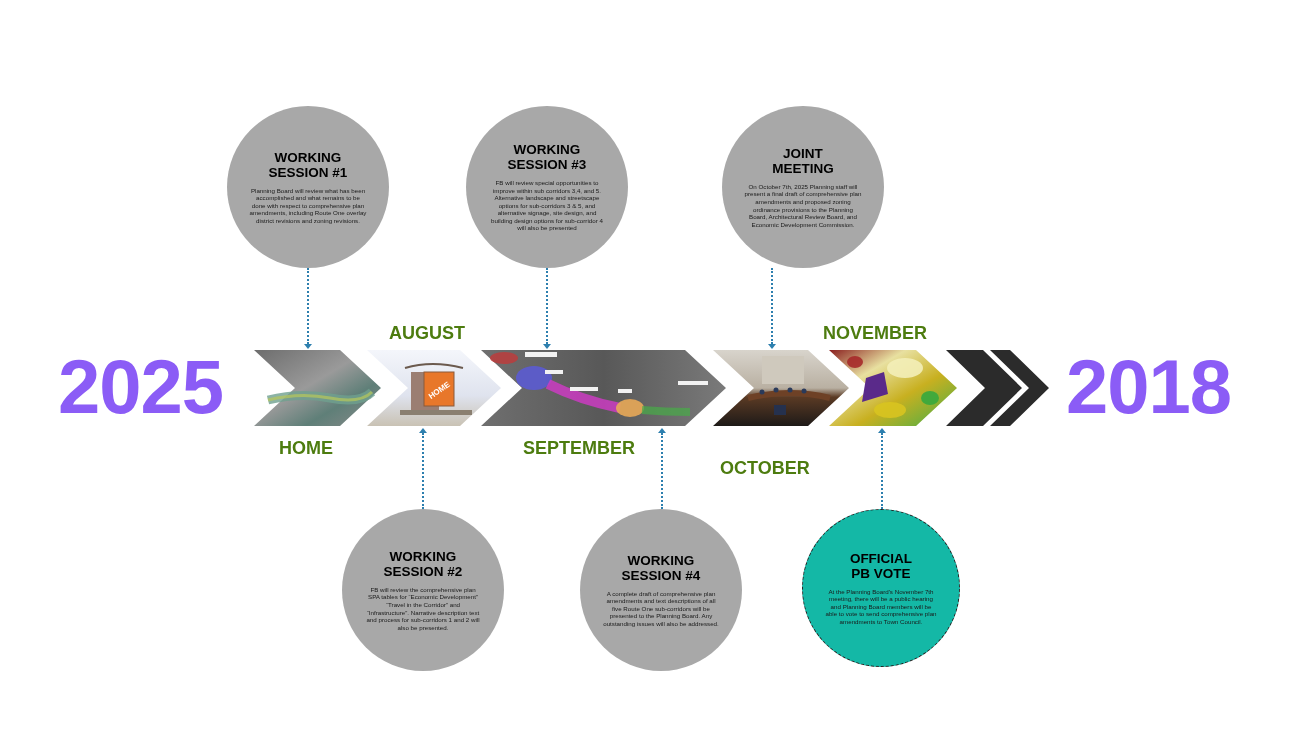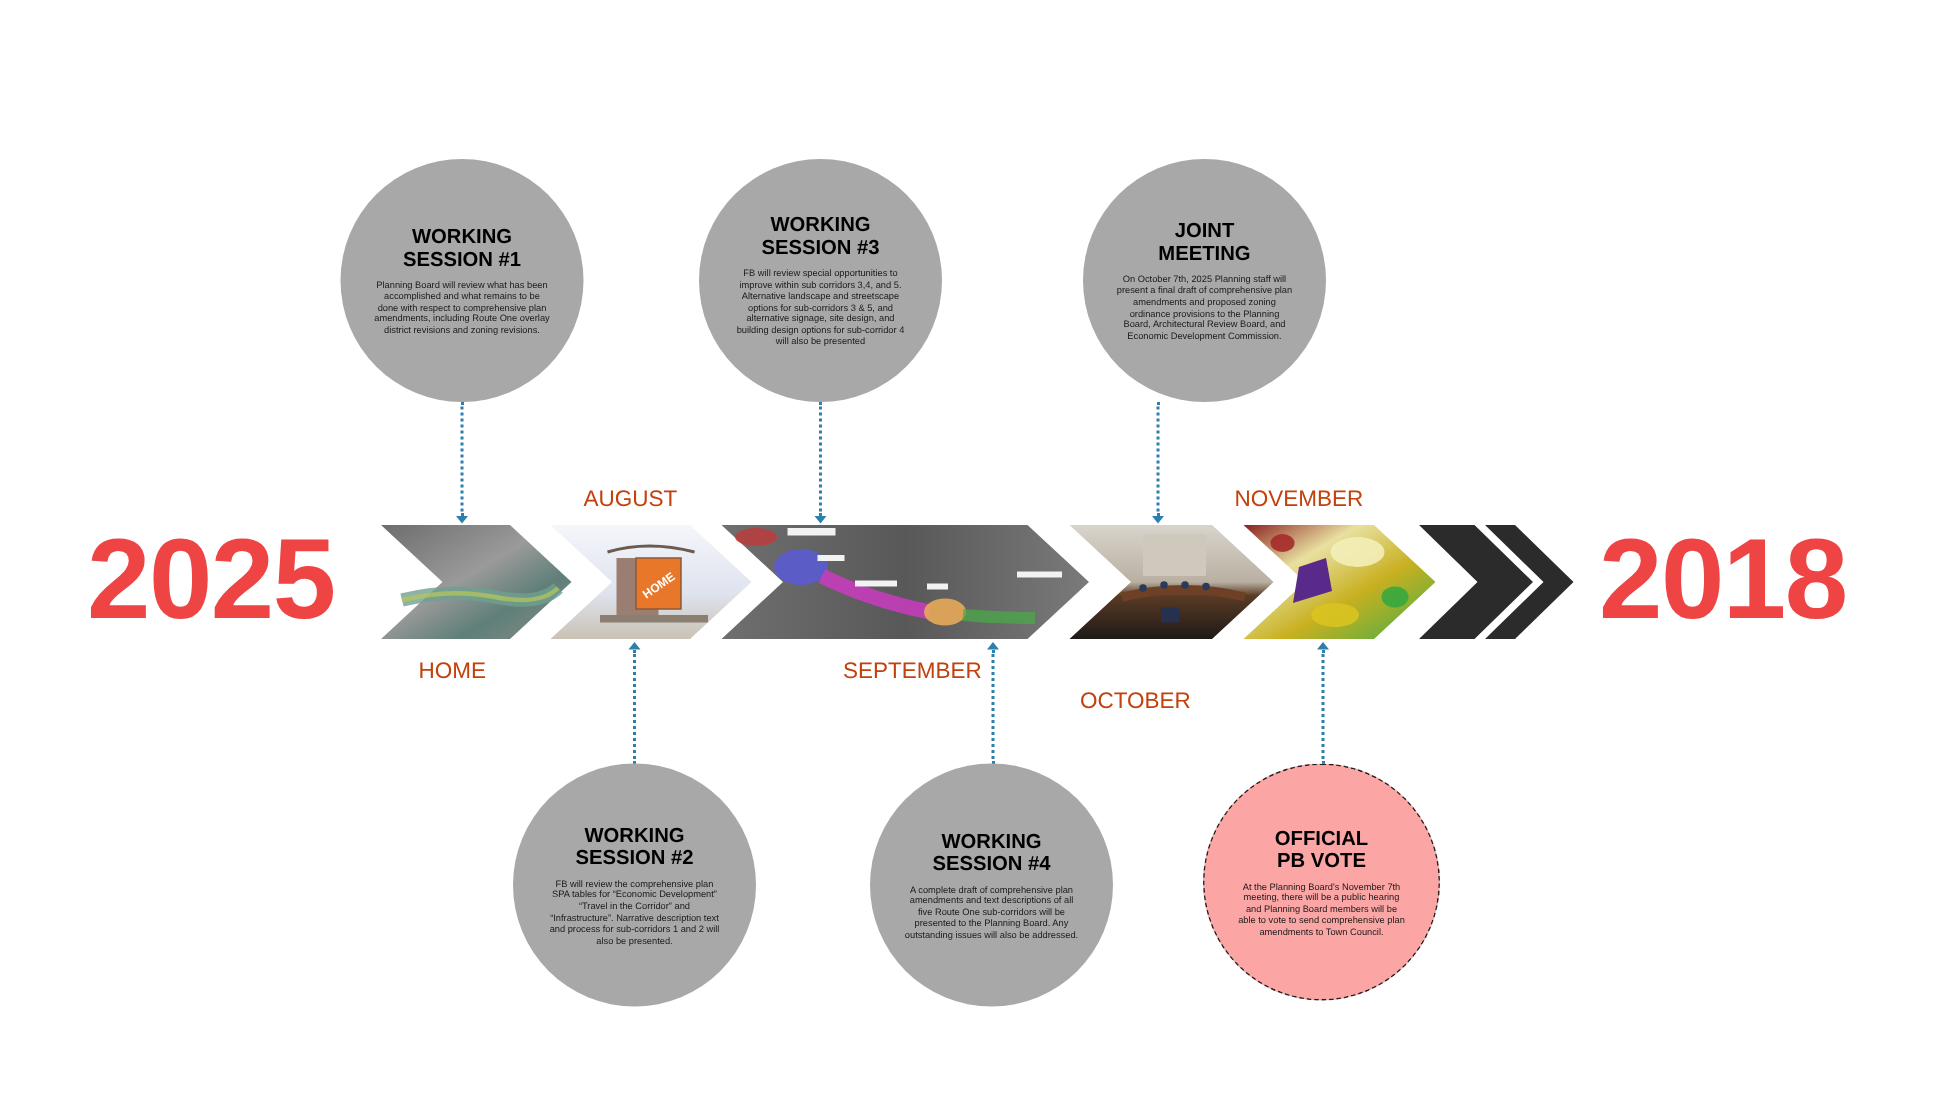--- a/index.html
+++ b/index.html
@@ -1,24 +1,24 @@
 <!DOCTYPE html>
 <html><head>
 <meta charset="utf-8">
 <style>
   html, body { margin: 0; padding: 0; background: #ffffff; }
   body { width: 1303px; height: 733px; position: relative; overflow: hidden;
          font-family: "Liberation Sans", "DejaVu Sans", sans-serif; color: #000; }
   .year { position: absolute; top: 347px; font-weight: 700; font-size: 76px; line-height: 80px;
-          letter-spacing: -1px; color: #ef4444; }
-  .month { position: absolute; font-weight: 400; font-size: 15px; line-height: 18px; color: #c2410c; }
+          letter-spacing: -1px; color: #8b5cf6; }
+  .month { position: absolute; font-weight: 700; font-size: 18px; line-height: 18px; color: #4d7c0f; }
   .circle { position: absolute; width: 162px; height: 162px; border-radius: 50%; background: #a8a8a8;
             box-sizing: border-box; display: flex; flex-direction: column; align-items: center;
             justify-content: center; text-align: center; padding: 0 22px; }
-  .circle.dashed { background: #fca5a5; border: 1.5px dashed #222; }
+  .circle.dashed { background: #14b8a6; border: 1.5px dashed #222; }
   .circle .title { font-weight: 700; font-size: 13.5px; line-height: 15px; white-space: pre-line; margin-bottom: 7px; }
   .circle .desc { font-size: 6.2px; line-height: 7.6px; color: #1a1a1a; }
   .connector { position: absolute; width: 0; border-left: 2px dotted #2d7fae; }
   .tri-down { position: absolute; width: 0; height: 0; border-left: 4px solid transparent;
               border-right: 4px solid transparent; border-top: 5px solid #2d7fae; }
   .tri-up { position: absolute; width: 0; height: 0; border-left: 4px solid transparent;
             border-right: 4px solid transparent; border-bottom: 5px solid #2d7fae; }
   svg.band { position: absolute; left: 0; top: 0; }
 </style>
 </head>
@@ -107,21 +107,21 @@
     <ellipse cx="855" cy="362" rx="8" ry="6" fill="#a62a2a" opacity="0.9"></ellipse>
     <ellipse cx="930" cy="398" rx="9" ry="7" fill="#36a83e" opacity="0.9"></ellipse>
   </g>
 
   <polygon points="946,350 983,350 1022,388 983,426 946,426 985,388" fill="#2b2b2b"></polygon>
   <polygon points="990,350 1010,350 1049,388 1010,426 990,426 1029,388" fill="#2b2b2b"></polygon>
 </svg>
 
 <div class="month" style="left:279px; top:439px;">HOME</div>
 <div class="month" style="left:389px; top:324px;">AUGUST</div>
-<div class="month" style="left:523px; top:439px;margin-left:39px;">SEPTEMBER</div>
+<div class="month" style="left:523px; top:439px;">SEPTEMBER</div>
 <div class="month" style="left:720px; top:459px;">OCTOBER</div>
 <div class="month" style="left:823px; top:324px;text-align:center;">NOVEMBER</div>
 
 <div class="connector" style="left:307px; top:268px; height:76px;"></div>
 <div class="tri-down" style="left:304px; top:344px;"></div>
 <div class="connector" style="left:546px; top:268px; height:76px;"></div>
 <div class="tri-down" style="left:543px; top:344px;"></div>
 <div class="connector" style="left:771px; top:268px; height:76px;"></div>
 <div class="tri-down" style="left:768px; top:344px;"></div>
 

